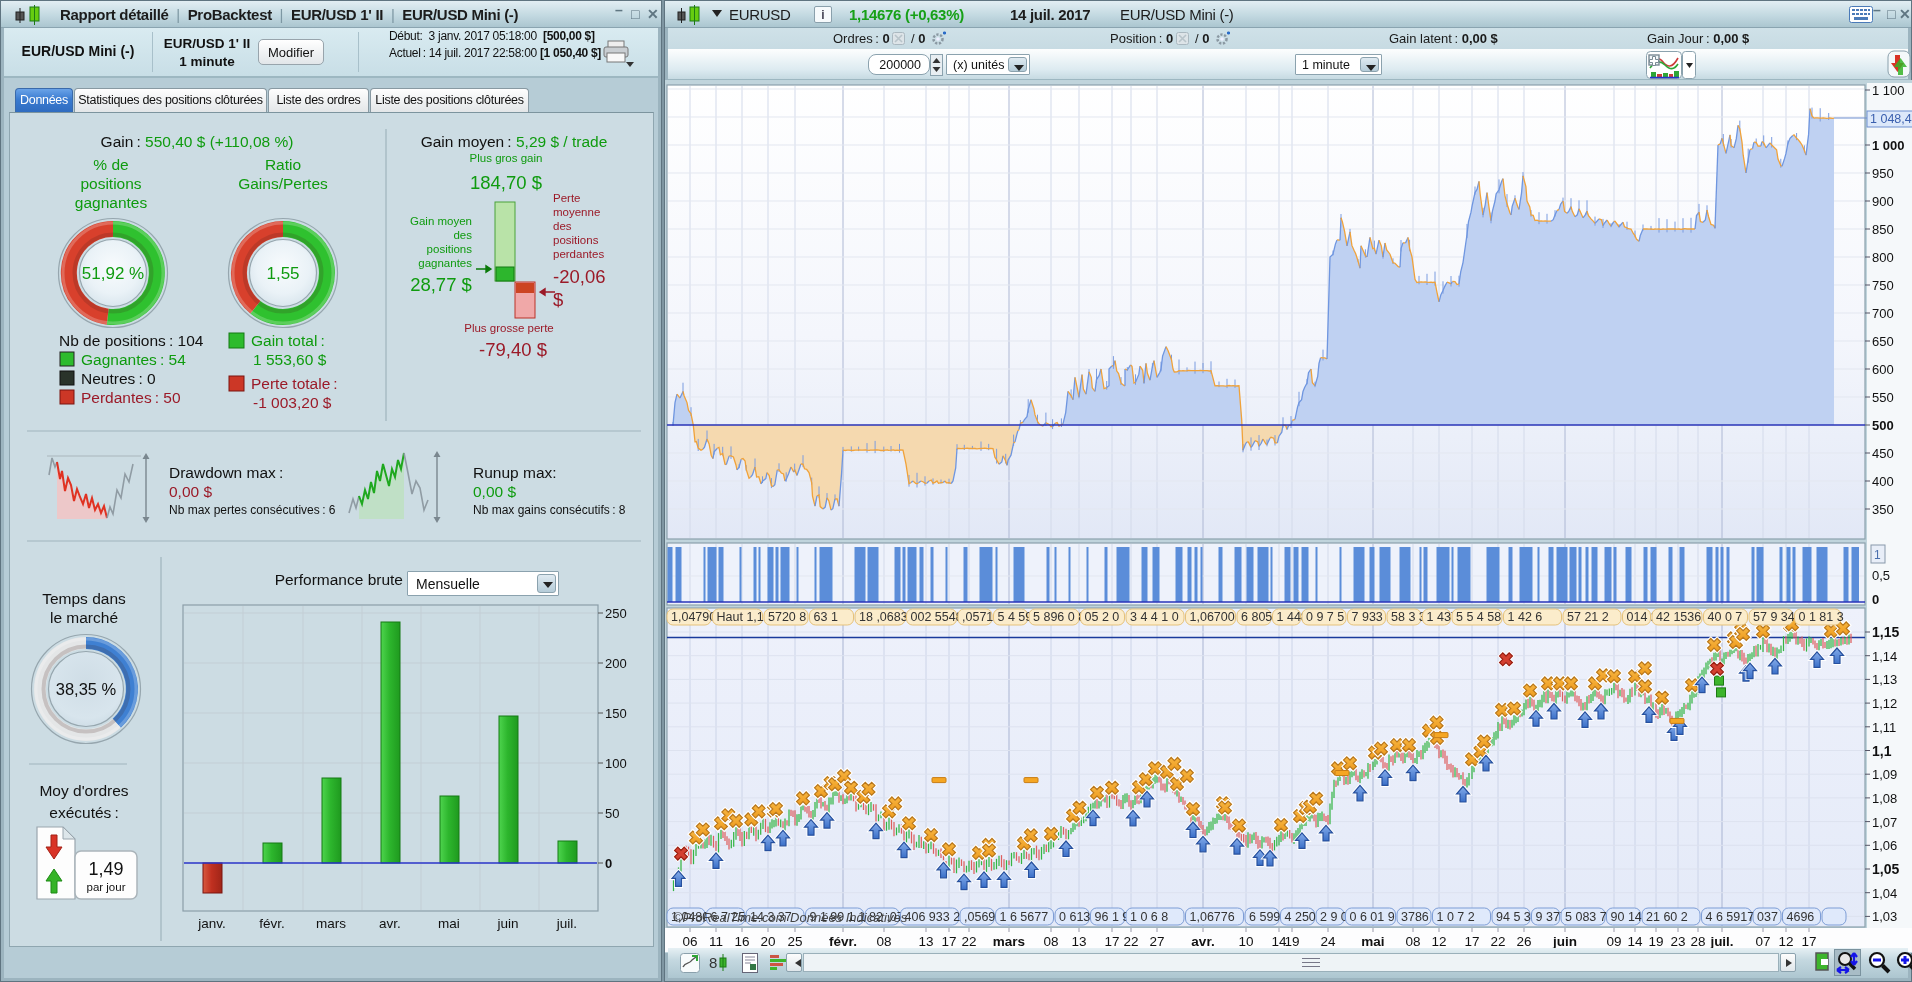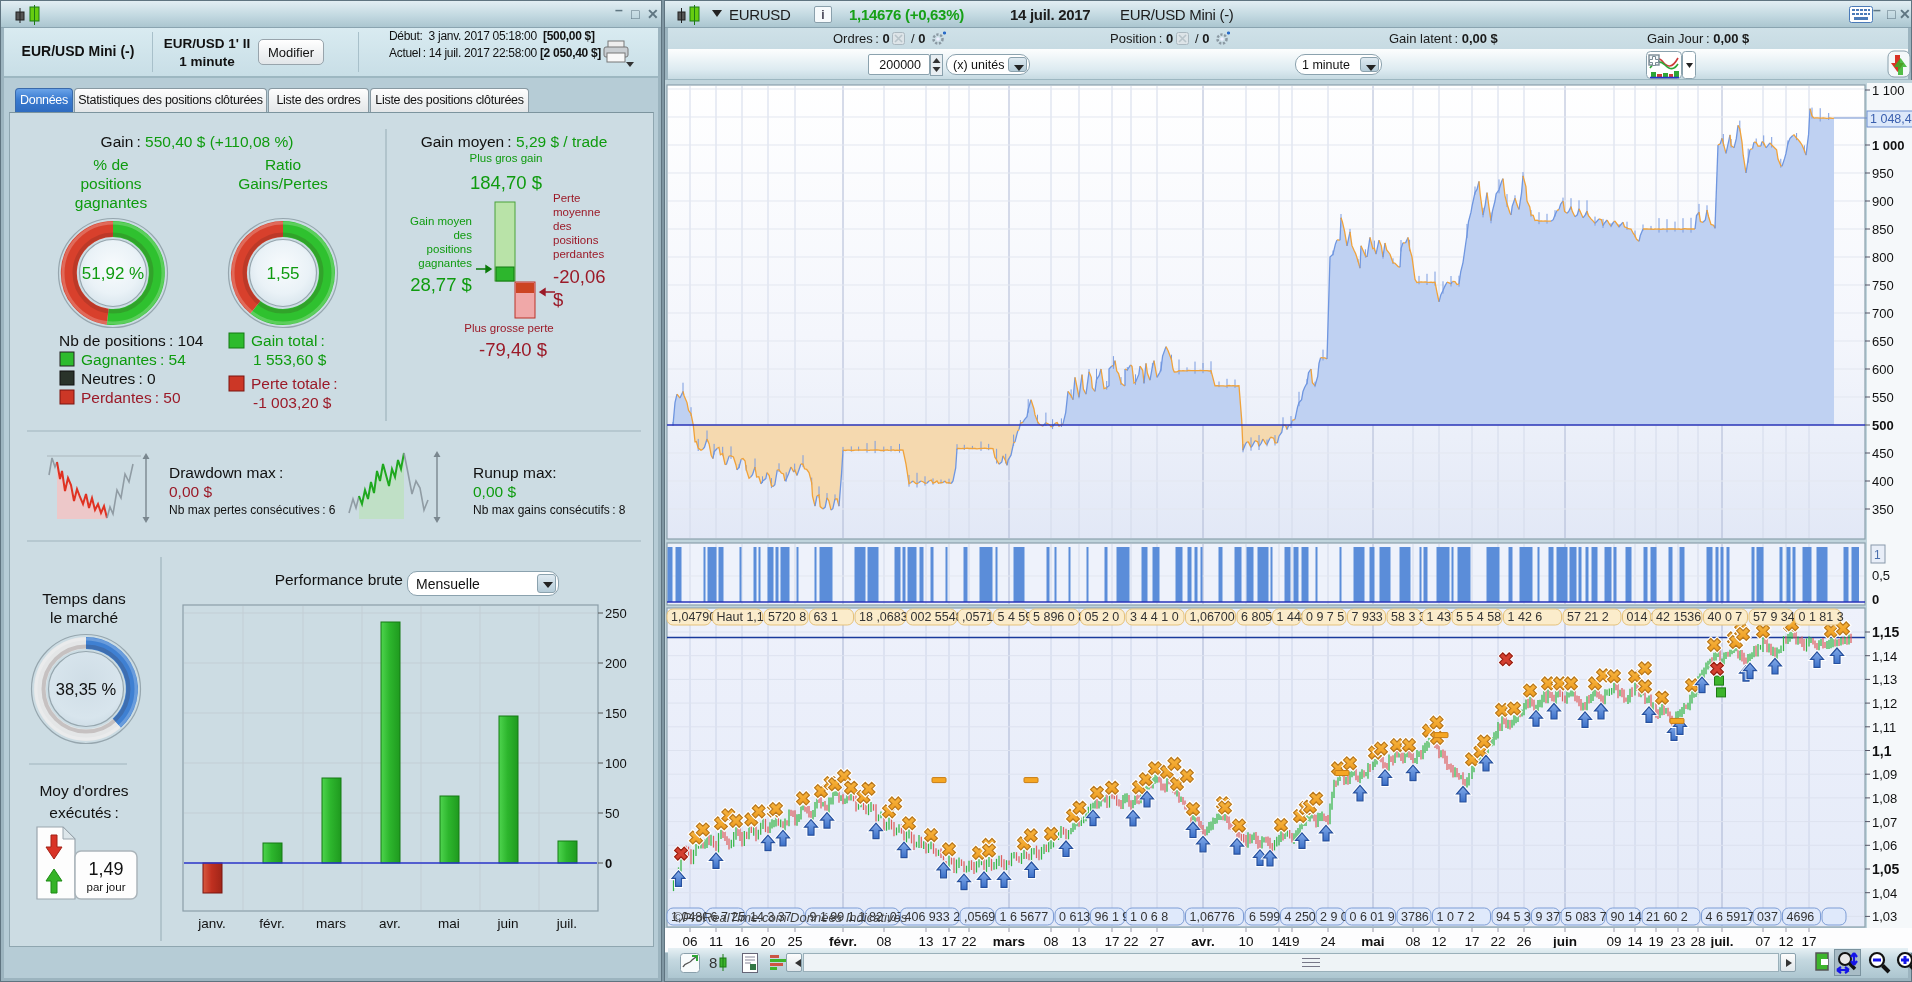--- a/index.html
+++ b/index.html
@@ -7,45 +7,46 @@
 .tbar{position:absolute;left:0;top:0;right:0;height:27px;background:linear-gradient(#e2eef3,#c3d9e1 55%,#abc6d0);border-bottom:1px solid #8aa4b0}
 .tbar .tt{position:absolute;top:5px;font-size:15px;letter-spacing:-0.3px;color:#1c1c1c;font-weight:bold;white-space:nowrap}
 .wbtn{position:absolute;top:7px;color:#5f7682;font-size:14px;font-weight:bold;line-height:12px}
 .sep{color:#7d97a3;font-weight:normal}
 .hdr{position:absolute;left:3px;right:3px;top:27px;height:50px;background:linear-gradient(#d9ebf1,#c8dee6);border-bottom:2px solid #9db7c1}
 .vline{position:absolute;top:4px;bottom:4px;width:1px;background:#a8c0ca}
 .tab{position:absolute;height:24px;font-size:12.5px;letter-spacing:-0.3px;line-height:23px;text-align:center;border:1px solid #8899a2;border-bottom:none;border-radius:4px 4px 0 0;background:linear-gradient(#fefefe,#e3e6e8);color:#111}
 .tab.on{background:linear-gradient(#6aa3e8,#3a7bd0 45%,#2f6cc0);color:#fff;border-color:#3a6aaa}
 .panel{position:absolute;left:8px;top:111px;width:645px;height:835px;background:#ccdce3;border:1px solid #8fa6b0;border-top-color:#7c949e}
 .sbar{position:absolute;left:3px;right:3px;bottom:4px;height:17px;background:linear-gradient(#d8e9f0,#c2d9e2);border:1px solid #9fb6c0;font-size:13.5px;color:#111;padding-left:5px;line-height:15px}
-.combo{position:absolute;background:#fff;border:1px solid #8ba2ae;border-radius:10px;font-size:12.5px;color:#111}
+.combo{position:absolute;background:#fff;border:1px solid #8ba2ae;border-radius:1px;font-size:12.5px;color:#111}
 .combo .arr{position:absolute;right:2px;top:2px;bottom:2px;width:19px;border-radius:3px;background:linear-gradient(#dfeaf1,#b5ccd8);border:1px solid #8ba2ae}
 .combo .arr:after{content:"";position:absolute;left:4.5px;top:7px;border:5px solid transparent;border-top:6px solid #222}
 .rtxt{position:absolute;font-size:13px;color:#1a1a1a;white-space:nowrap}
 </style></head>
 <body>
 <div class="win" style="left:0;top:0;width:662px;height:982px;border:1px solid #5f7480;box-shadow:inset 0 0 0 3px #9cb4bf">
 <div class="tbar">
       <svg width="40" height="22" style="position:absolute;left:12px;top:3px">
         <rect x="3" y="8" width="8" height="8" fill="#555" stroke="#222"></rect>
         <line x1="7" y1="4" x2="7" y2="19" stroke="#222"></line>
         <rect x="17" y="3" width="9" height="14" fill="#66cc11" stroke="#1d7a14"></rect>
         <line x1="21.5" y1="1" x2="21.5" y2="21" stroke="#1d7a14"></line>
       </svg>
+<div class="tt" style="left:59px">Rapport détaillé <span class="sep">&nbsp;|&nbsp;</span> ProBacktest <span class="sep">&nbsp;|&nbsp;</span> EUR/USD 1' II <span class="sep">&nbsp;|&nbsp;</span> EUR/USD Mini (-)</div>
 <div class="wbtn" style="left:614px;top:3px">–</div>
       <div class="wbtn" style="left:630px">□</div>
       <div class="wbtn" style="left:646px">✕</div>
 </div>
 <div class="hdr">
 <div class="vline" style="left:148px"></div>
       <div class="vline" style="left:354px"></div>
 <div style="position:absolute;left:0;top:15px;width:148px;text-align:center;font-weight:bold;font-size:14px;color:#111">EUR/USD Mini (-)</div>
 <div style="position:absolute;left:150px;top:7px;width:106px;text-align:center;font-weight:bold;font-size:13.5px;color:#111;line-height:18px">EUR/USD 1' II<br>1 minute</div>
 <div style="position:absolute;left:254px;top:11px;width:66px;height:26px;background:linear-gradient(#fff,#e2e6e9);border:1px solid #98a4ac;border-radius:5px;text-align:center;line-height:26px;font-size:13px;color:#111">Modifier</div>
-<div style="position:absolute;left:385px;top:0;font-size:12px;color:#111;line-height:17px;letter-spacing:-0.3px">Début:&nbsp;&nbsp;3 janv. 2017 05:18:00&nbsp;&nbsp;<b>[500,00 $]</b><br>Actuel :&nbsp;14 juil. 2017 22:58:00 <b>[2 050,40 $]</b></div>
+<div style="position:absolute;left:385px;top:0;font-size:12px;color:#111;line-height:17px;letter-spacing:-0.3px">Début:&nbsp;&nbsp;3 janv. 2017 05:18:00&nbsp;&nbsp;<b>[500,00 $]</b><br>Actuel :&nbsp;14 juil. 2017 22:58:00 <b>[1 050,40 $]</b></div>
 <svg width="34" height="30" style="position:absolute;left:598px;top:10px">
         <rect x="6" y="3" width="16" height="7" fill="#eee" stroke="#777"></rect>
         <rect x="2" y="9" width="24" height="10" rx="2" fill="#c9ced2" stroke="#777"></rect>
         <rect x="5" y="15" width="18" height="9" fill="#f8f8f8" stroke="#777"></rect>
         <path d="M24,24 l8,0 l-4,5 Z" fill="#333"></path>
       </svg>
 </div>
 <div class="tab on" style="left:14px;top:87px;width:58px">Données</div>
     <div class="tab" style="left:73px;top:87px;width:193px">Statistiques des positions clôturées</div>
     <div class="tab" style="left:267px;top:87px;width:101px">Liste des ordres</div>
@@ -273,21 +274,21 @@
 <span class="rtxt" style="left:527px;top:3px">/ <b>0</b></span>
 <svg width="17" height="15" style="position:absolute;left:547px;top:3px">
         <circle cx="7" cy="8" r="4.5" fill="none" stroke="#8a98a2" stroke-width="2.5" stroke-dasharray="2.2 1.6"></circle>
         <circle cx="7" cy="8" r="1.8" fill="#eef"></circle>
         <path d="M12,2 l3,0 M13.5,0.5 l0,3" stroke="#2a6cc8" stroke-width="1.8"></path>
       </svg>
 <span class="rtxt" style="left:721px;top:3px">Gain latent : <b>0,00 $</b></span>
 <span class="rtxt" style="left:979px;top:3px">Gain Jour : <b>0,00 $</b></span>
 </div>
 <div style="position:absolute;left:3px;top:48px;right:3px;height:31px;background:linear-gradient(#fdfefe,#dceaf0 70%,#c6dae2);border-bottom:1px solid #9db7c1">
-<div class="combo" style="left:200px;top:5px;width:62px;height:21px;border-radius:2px;text-align:right;line-height:20px;padding-right:8px">200000</div>
+<div class="combo" style="left:200px;top:5px;width:62px;height:21px;border-radius:8px;text-align:right;line-height:20px;padding-right:8px">200000</div>
 <svg width="13" height="22" style="position:absolute;left:262px;top:5px">
         <rect x="0.5" y="0.5" width="12" height="21" fill="#e8eef2" stroke="#8ba2ae"></rect>
         <path d="M6.5,4 l-4,5 l8,0 Z" fill="#333"></path>
         <path d="M6.5,18 l-4,-5 l8,0 Z" fill="#333"></path>
       </svg>
 <div class="combo" style="left:278px;top:5px;width:84px;height:21px;line-height:20px;padding-left:6px">(x) unités<span class="arr"></span></div>
 <div class="combo" style="left:627px;top:5px;width:87px;height:21px;line-height:20px;padding-left:6px">1 minute<span class="arr"></span></div>
 <svg width="50" height="28" style="position:absolute;left:978px;top:2px">
         <rect x="0.5" y="0.5" width="35" height="27" rx="4" fill="#fff" stroke="#8ba2ae"></rect>
         <rect x="36.5" y="0.5" width="13" height="27" rx="3" fill="#fff" stroke="#8ba2ae"></rect>

